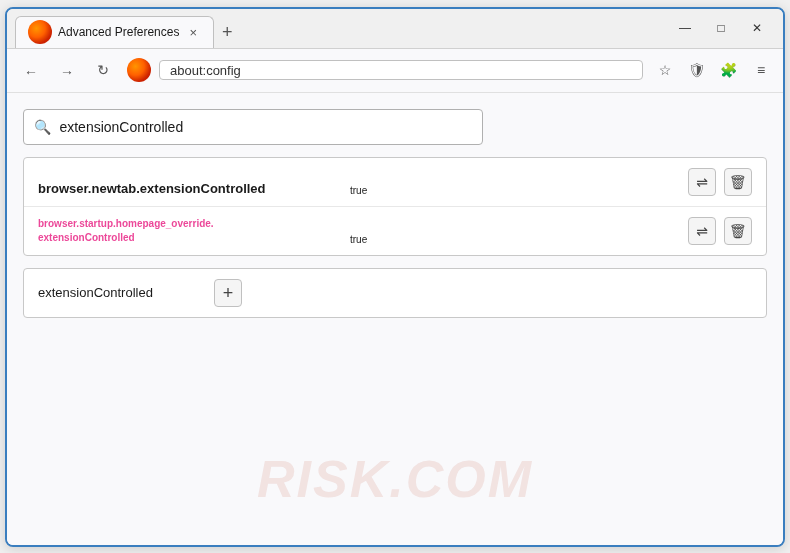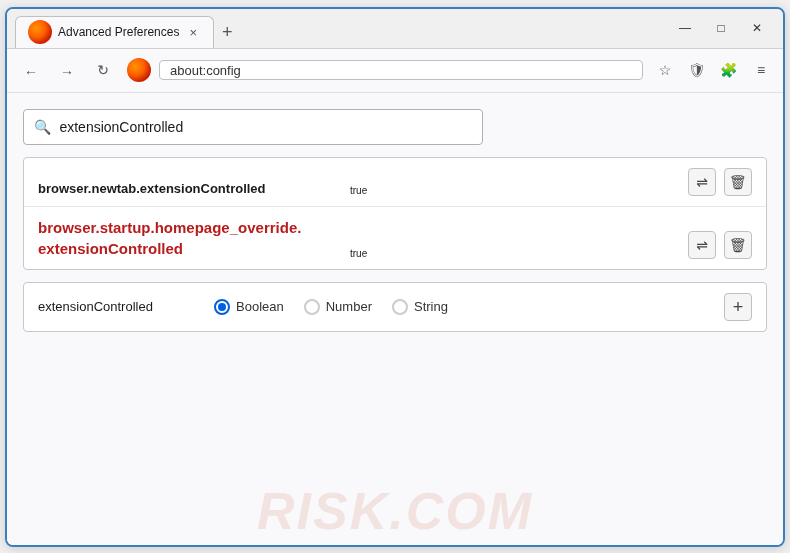--- a/index.html
+++ b/index.html
@@ -185,21 +185,21 @@
       flex: 1;
       background: #f9f9fb;
       padding: 16px;
       position: relative;
       overflow: hidden;
     }
 
     
     .watermark {
       position: absolute;
-      bottom: 4px;
+      bottom: 36px;
       left: 50%;
       transform: translateX(-50%);
       font-size: 52px;
       font-weight: 900;
       color: rgba(200, 100, 80, 0.15);
       white-space: nowrap;
       letter-spacing: 2px;
       pointer-events: none;
       font-style: italic;
     }
@@ -279,22 +279,22 @@
 
     .pref-name {
       font-weight: 700;
       font-size: 13px;
       color: #1a1a1a;
       flex: 0 0 300px;
     }
 
     .pref-name-multi {
       font-weight: 700;
-      font-size: 15px;
-      color: #b91c1c;
+      font-size: 10px;
+      color: #ec4899;
       flex: 0 0 300px;
       line-height: 1.4;
     }
 
     .pref-value {
       font-size: 10px;
       color: #1a1a1a;
       flex: 1;
     }
 
@@ -459,32 +459,16 @@
         <span class="pref-value">true</span>
         <div class="pref-actions">
           <button class="pref-btn" title="Reset">⇌</button>
           <button class="pref-btn" title="Delete">🗑</button>
         </div>
       </div>
     </div>
 
     <div class="add-pref-row">
       <span class="add-pref-name">extensionControlled</span>
-      <div class="radio-group">
-        <label class="radio-item">
-          <div class="radio-circle selected">
-            <div class="radio-dot"></div>
-          </div>
-          <span>Boolean</span>
-        </label>
-        <label class="radio-item">
-          <div class="radio-circle"></div>
-          <span>Number</span>
-        </label>
-        <label class="radio-item">
-          <div class="radio-circle"></div>
-          <span>String</span>
-        </label>
-      </div>
       <button class="add-btn">+</button>
     </div>
   </div>
 </div>
 
 </body></html>

